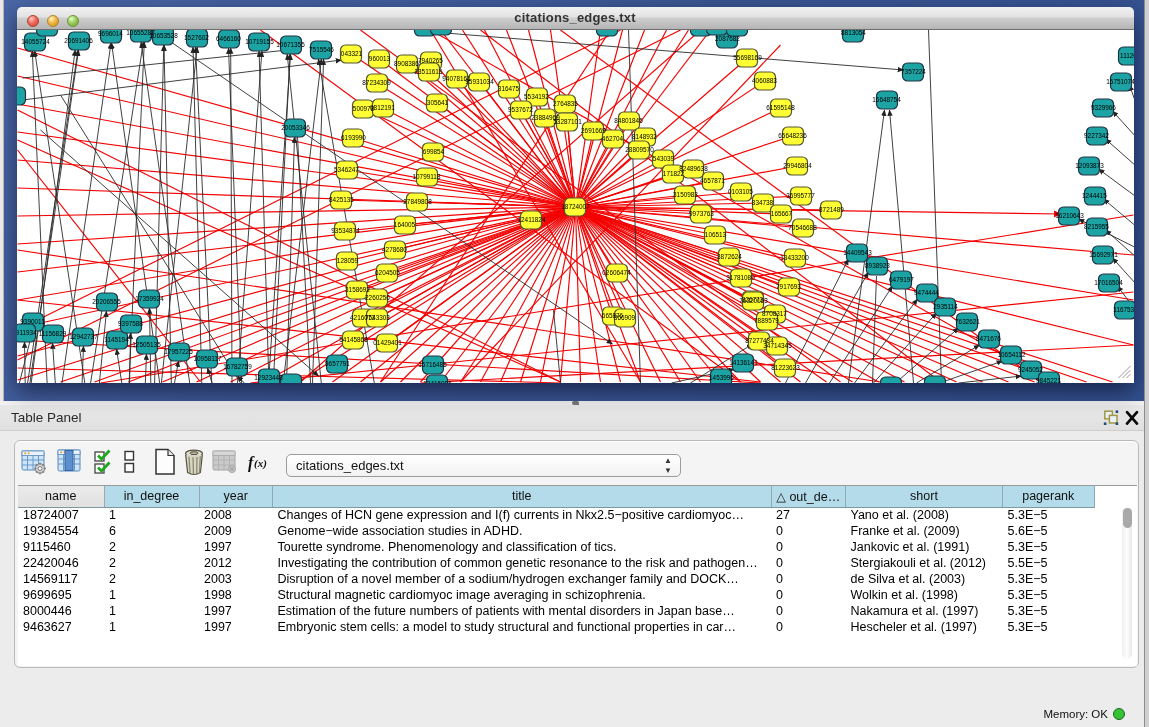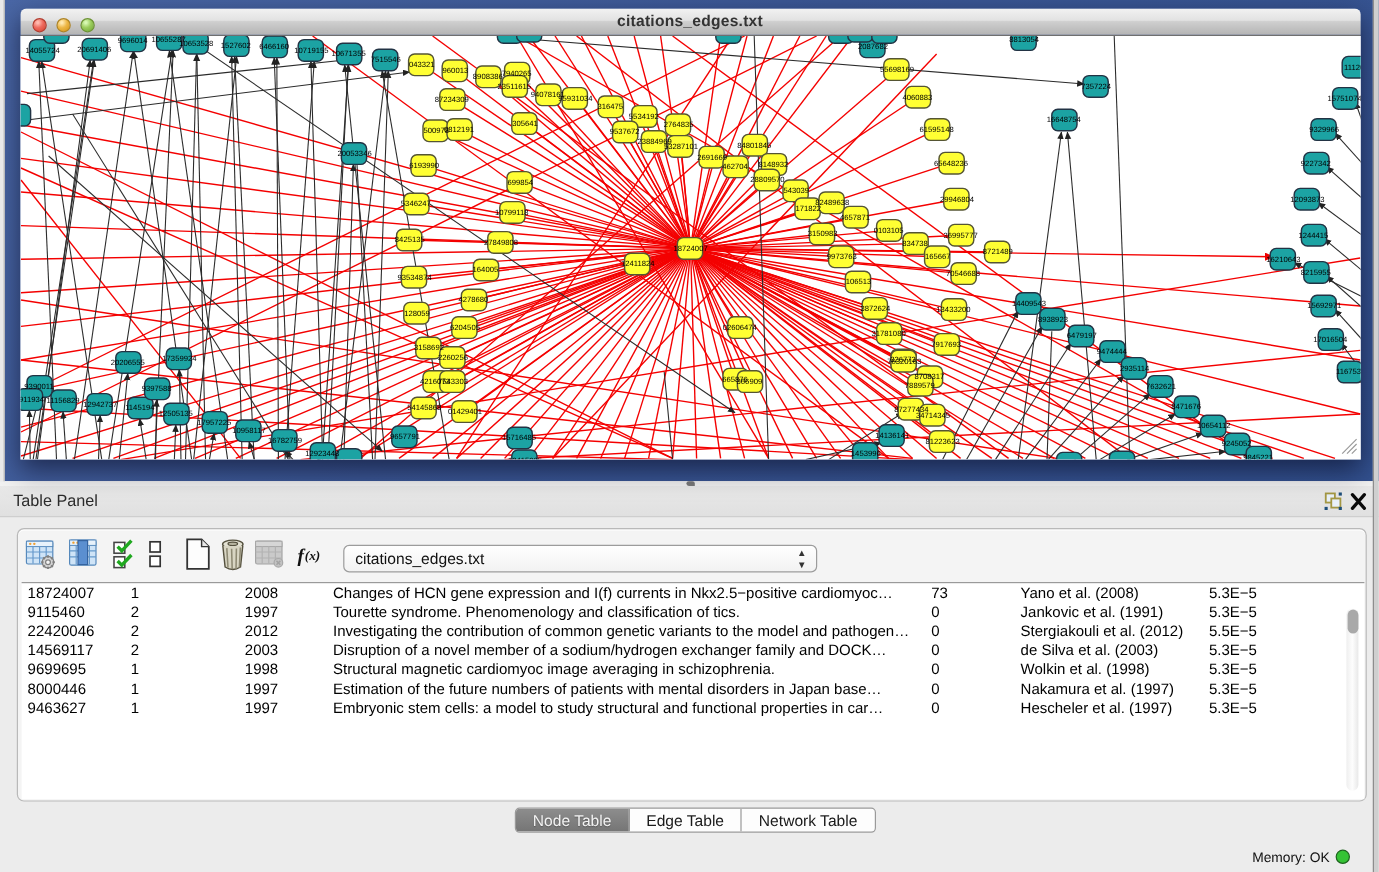--- a/index.html
+++ b/index.html
@@ -693,43 +693,61 @@
           <colgroup>
               <col style="width:86px">
               <col style="width:95px">
               <col style="width:73.5px">
               <col style="width:498.5px">
               <col style="width:74.5px">
               <col style="width:157px">
               <col style="width:91.5px">
             </colgroup>
           <tbody>
+              <tr>
+                <th class="sel">name</th>
+                <th>in_degree</th>
+                <th>year</th>
+                <th>title</th>
+                <th>△ out_de…</th>
+                <th>short</th>
+                <th>pagerank</th>
+              </tr>
 <tr class="r">
                 <td>18724007</td>
                 <td>1</td>
                 <td>2008</td>
                 <td>Changes of HCN gene expression and I(f) currents in Nkx2.5−positive cardiomyoc…</td>
-                <td>73</td>
+                <td>27</td>
                 <td>Yano et al. (2008)</td>
                 <td>5.3E−5</td>
+              </tr>
+<tr class="r">
+                <td>19384554</td>
+                <td>6</td>
+                <td>2009</td>
+                <td>Genome−wide association studies in ADHD.</td>
+                <td>0</td>
+                <td>Franke et al. (2009)</td>
+                <td>5.6E−5</td>
               </tr>
 <tr class="r">
                 <td>9115460</td>
                 <td>2</td>
                 <td>1997</td>
                 <td>Tourette syndrome. Phenomenology and classification of tics.</td>
                 <td>0</td>
                 <td>Jankovic et al. (1991)</td>
                 <td>5.3E−5</td>
               </tr>
 <tr class="r">
                 <td>22420046</td>
                 <td>2</td>
                 <td>2012</td>
-                <td>Investigating the contribution of common genetic variants to the model and pathogen…</td>
+                <td>Investigating the contribution of common genetic resonance to the risk and pathogen…</td>
                 <td>0</td>
                 <td>Stergiakouli et al. (2012)</td>
                 <td>5.5E−5</td>
               </tr>
 <tr class="r">
                 <td>14569117</td>
                 <td>2</td>
                 <td>2003</td>
                 <td>Disruption of a novel member of a sodium/hydrogen exchanger family and DOCK…</td>
                 <td>0</td>
@@ -763,20 +781,15 @@
                 <td>Hescheler et al. (1997)</td>
                 <td>5.3E−5</td>
               </tr>
         </tbody>
           </table>
       </div>
       <div id="vscroll">
           <div class="thumb"></div>
         </div>
     </div>
-    <div id="tabs">
-      <div class="on">Node Table</div>
-        <div>Edge Table</div>
-        <div>Network Table</div>
-    </div>
     <div id="status">Memory: OK<span class="dot"></span></div>
   </div>
 </div>
 
 </body></html>

